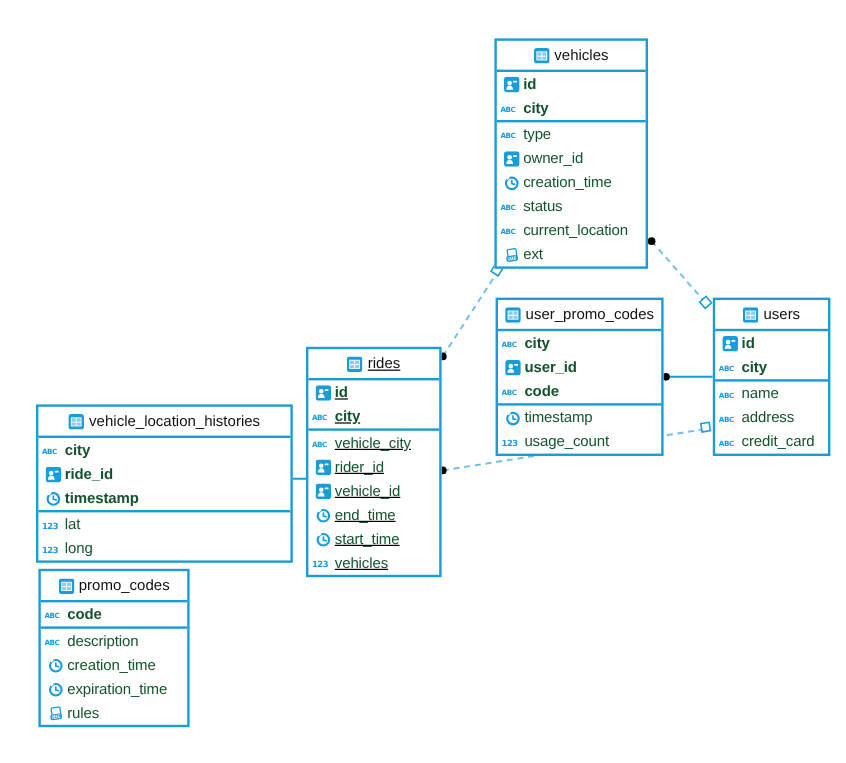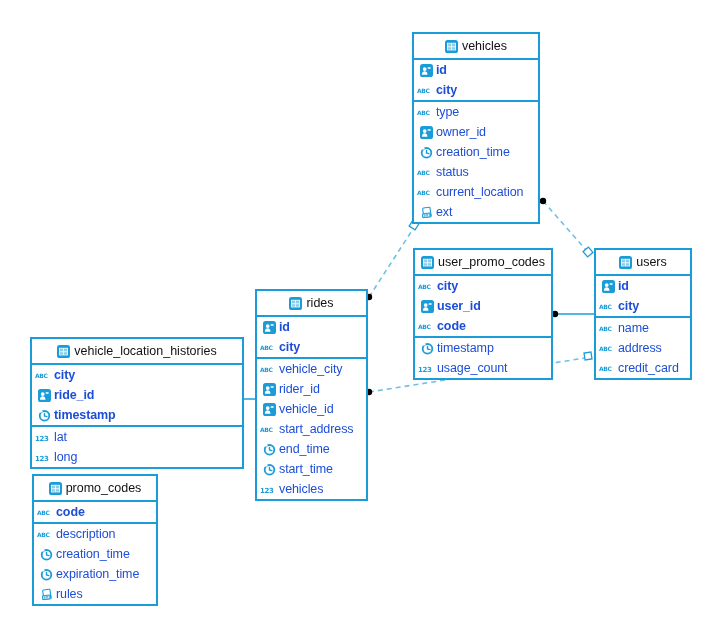--- a/index.html
+++ b/index.html
@@ -16,21 +16,21 @@
   .thead {
     height:22px; display:flex; align-items:center; justify-content:center;
     gap:4px; border-bottom:2px solid var(--accent); padding:12px 4px; box-sizing:border-box;
   }
   .ttitle { font-size:12.5px; color:#111111; white-space:nowrap; }
   .sec-pk { border-bottom:2px solid var(--accent); }
   .frow {
     height:20px; display:flex; align-items:center; gap:3px;
     padding:0 4px 0 3px; box-sizing:border-box; white-space:nowrap;
   }
-  .fname { font-size:12.5px; color:#1d4ed8; letter-spacing:-0.1px; }
+  .fname { font-size:12.5px; color:#14532d; letter-spacing:-0.1px; }
   .frow.pk .fname { font-weight:bold; }
   .icon { width:16px; height:13px; flex:none; display:inline-flex; align-items:center; justify-content:flex-end; }
 </style>
 </head>
 <body>
 
 <div class="canvas">
   <div id="overlay-holder">
       <svg class="overlay" width="705" height="636" viewBox="0 0 705 636">
         <line x1="369" y1="297" x2="413" y2="229" stroke="#6fbfe7" stroke-width="1.6" stroke-dasharray="5 4"></line>
@@ -269,21 +269,21 @@
           <div class="frow">
             <span class="icon">
               <svg width="16" height="13" viewBox="0 0 16 13">
                 <text x="0" y="9.4" font-family="DejaVu Sans, sans-serif" font-size="6" font-weight="bold" fill="#1a9cd8" letter-spacing="-0.4">ABC</text>
               </svg>
             </span>
             <span class="fname">credit_card</span>
           </div>
         </div>
       </div>
-      <div class="db-table" style="left:255px;top:289px;width:113px;">
+      <div class="db-table" style="left:255px;top:289px;width:113px;text-decoration:underline;">
         <div class="thead">
           <span class="icon" style="width:13px">
             <svg width="13" height="13" viewBox="0 0 13 13">
               <rect width="13" height="13" rx="2.6" fill="#1a9cd8"></rect>
               <rect x="2" y="2.8" width="9" height="7.6" fill="#ffffff"></rect>
               <g fill="#1a9cd8" opacity="0.5">
                 <rect x="2.7" y="3.5" width="3.5" height="2.9"></rect>
                 <rect x="6.9" y="3.5" width="3.4" height="2.9"></rect>
                 <rect x="2.7" y="7.2" width="3.5" height="2.5"></rect>
                 <rect x="6.9" y="7.2" width="3.4" height="2.5"></rect>
@@ -336,28 +336,20 @@
           <div class="frow">
             <span class="icon">
               <svg width="13" height="13" viewBox="0 0 13 13">
                 <rect width="13" height="13" rx="2.6" fill="#1a9cd8"></rect>
                 <rect x="7.5" y="3.3" width="3.3" height="1.5" rx="0.7" fill="#ffffff"></rect>
                 <circle cx="4.7" cy="5.1" r="1.9" fill="#ffffff"></circle>
                 <path d="M1.9 10.7 C1.9 8.2 3.3 7.2 4.7 7.2 C6.1 7.2 7.5 8.2 7.5 10.7 Z" fill="#ffffff"></path>
               </svg>
             </span>
             <span class="fname">vehicle_id</span>
-          </div>
-          <div class="frow">
-            <span class="icon">
-              <svg width="16" height="13" viewBox="0 0 16 13">
-                <text x="0" y="9.4" font-family="DejaVu Sans, sans-serif" font-size="6" font-weight="bold" fill="#1a9cd8" letter-spacing="-0.4">ABC</text>
-              </svg>
-            </span>
-            <span class="fname">start_address</span>
           </div>
           <div class="frow">
             <span class="icon">
               <svg width="13" height="13" viewBox="0 0 13 13">
                 <circle cx="6.5" cy="6.8" r="4.8" fill="none" stroke="#1a9cd8" stroke-width="1.8"></circle>
                 <path d="M6.5 4.5 L6.5 7 L8.9 7.6" fill="none" stroke="#1a9cd8" stroke-width="1.4" stroke-linecap="round"></path>
                 <path d="M2.2 3.2 L4.2 1.6" stroke="#ffffff" stroke-width="2"></path>
               </svg>
             </span>
             <span class="fname">end_time</span>

